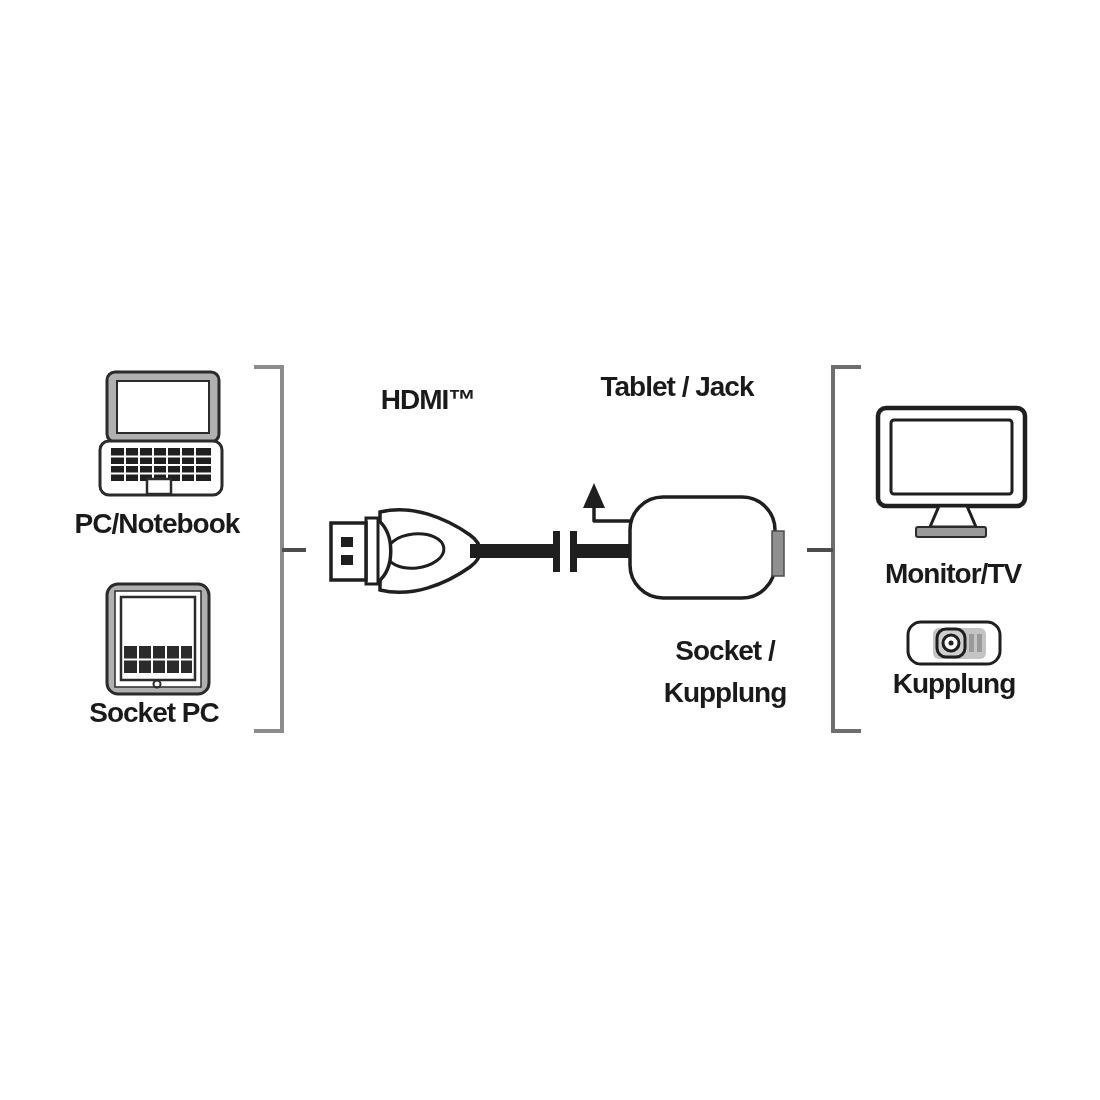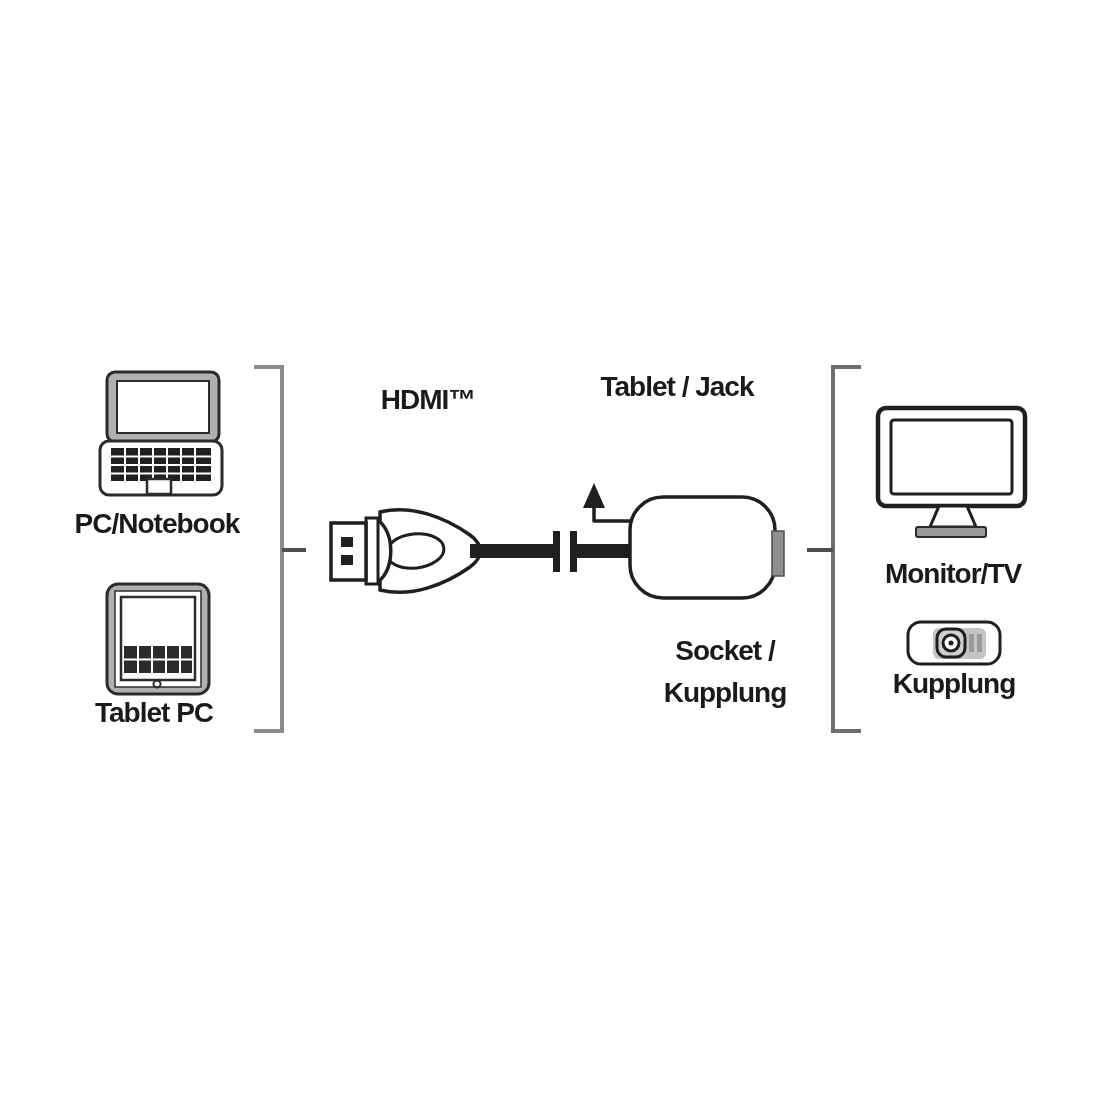--- a/index.html
+++ b/index.html
@@ -128,21 +128,21 @@
       <rect x="937" y="629" width="28" height="28" rx="9" fill="#cfcfcf" stroke="#1f1f1f" stroke-width="3"></rect>
       <circle cx="951" cy="643" r="8" fill="#ffffff" stroke="#1f1f1f" stroke-width="3"></circle>
       <circle cx="951" cy="643" r="2.5" fill="#1f1f1f"></circle>
       <rect x="969" y="634" width="5" height="18" fill="#9a9a9a"></rect>
       <rect x="977" y="634" width="5" height="18" fill="#9a9a9a"></rect>
     </g>
   </svg>
 
   <div class="label lbl-pc">PC/Notebook</div>
 
-  <div class="label lbl-tablet">Tablet PC</div>
+  <div class="label lbl-tablet">Socket PC</div>
 
   <div class="label lbl-hdmi">HDMI™</div>
 
   <div class="label lbl-vga twoline">
     <div>Tablet / Jack</div>
   </div>
 
 
   <div class="label lbl-socket twoline">
     <div>Socket /</div>

